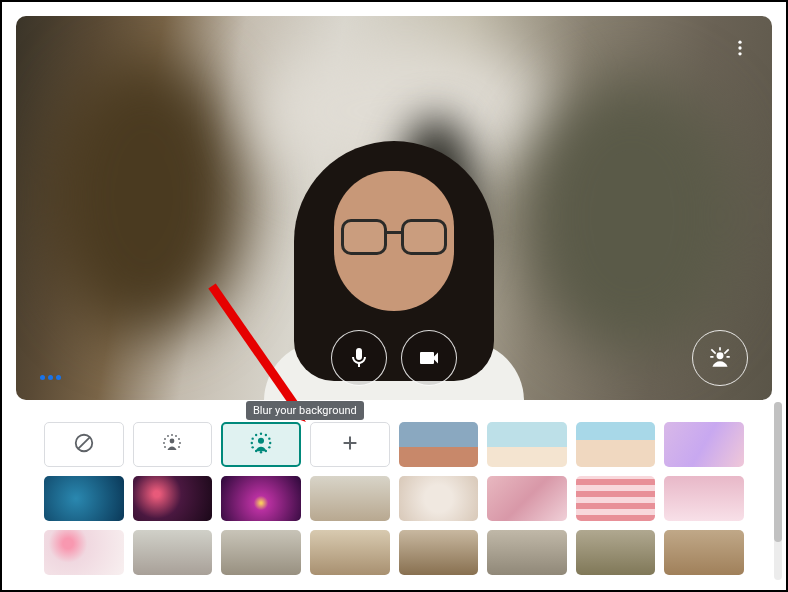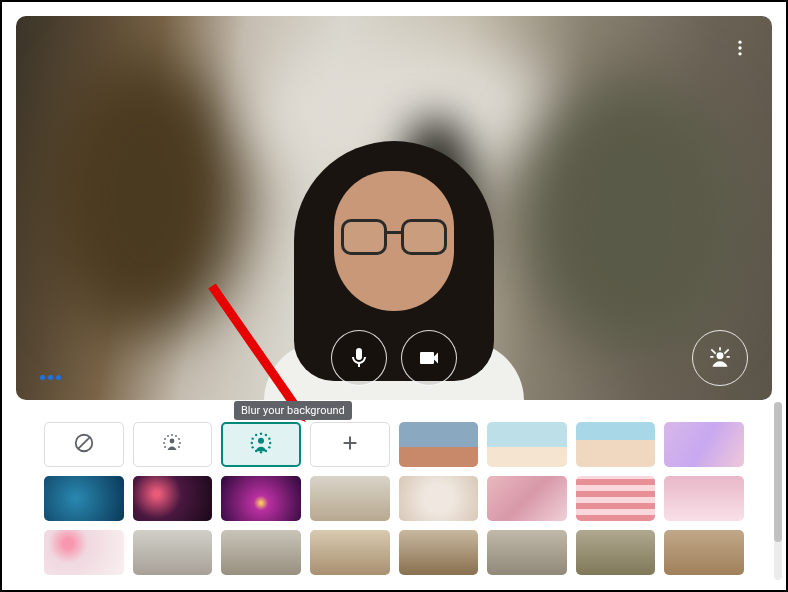--- a/index.html
+++ b/index.html
@@ -134,21 +134,21 @@
     .arrow {
       position: absolute;
       left: 192px; top: 272px;
       width: 130px; height: 150px;
       pointer-events: none;
       z-index: 10;
     }
 
     .tooltip {
       position: absolute;
-      left: 232px;
+      left: 244px;
       top: 399px;
       background: #5f6368;
       color: #fff;
       font-size: 11px;
       padding: 3px 7px;
       border-radius: 3px;
       z-index: 11;
       white-space: nowrap;
     }
 

